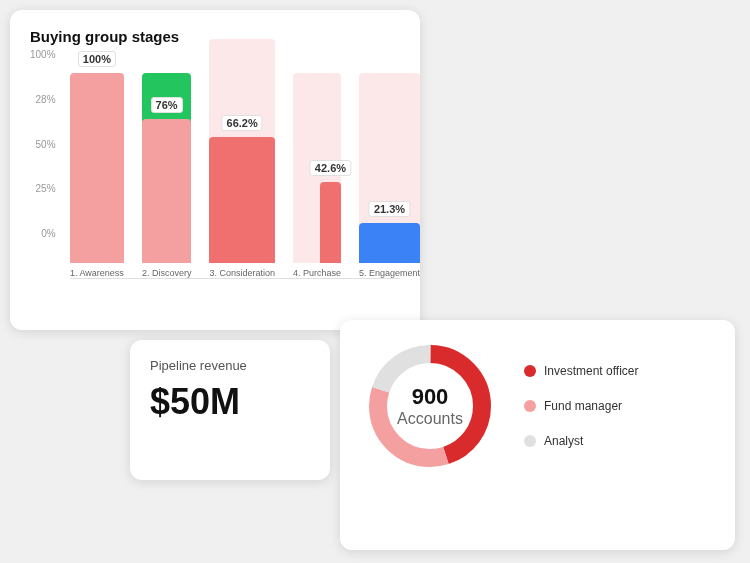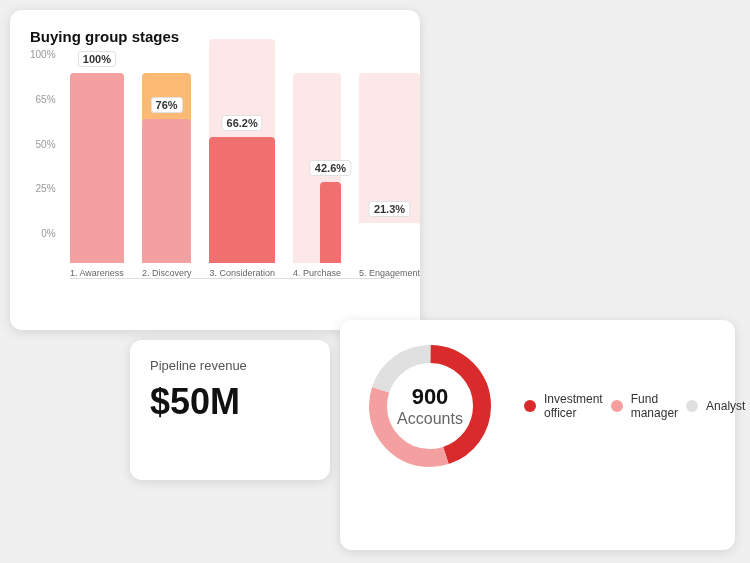--- a/index.html
+++ b/index.html
@@ -169,22 +169,22 @@
     }
 
     .donut-sub {
       font-size: 16px;
       color: #666;
     }
 
     
     .legend {
       display: flex;
-      flex-direction: row;
-      gap: 8px;
+      flex-direction: column;
+      gap: 21px;
     }
 
     .legend-item {
       display: flex;
       align-items: center;
       gap: 8px;
       font-size: 12px;
       color: #333;
     }
 
@@ -197,37 +197,37 @@
   </style>
 </head>
 <body>
 
 <div class="card card-stages">
   <div class="card-title">Buying group stages</div>
   <div class="chart-area">
     <div class="y-axis">
 
     <div class="y-label">100%</div>
-        <div class="y-label">65%</div>
+        <div class="y-label">28%</div>
         <div class="y-label">50%</div>
         <div class="y-label">25%</div>
         <div class="y-label">0%</div>
       </div>
     <div class="bars-container">
 
     <div class="bar-group">
           <div style="width: 100%; height: 190px; background: rgb(252, 232, 232); border-radius: 4px 4px 0px 0px; position: relative; display: flex; flex-direction: column; justify-content: flex-end;">
             <div style="width: 100%; height: 190px; background: rgb(245, 160, 160); border-radius: 4px 4px 0px 0px; position: relative;">
               <div class="bar-label-top" style="position: absolute; top: -22px; left: 50%; transform: translateX(-50%);">100%</div>
             </div>
           </div>
           <div class="bar-x-label">1. Awareness</div>
         </div>
         <div class="bar-group">
-          <div style="width: 100%; height: 190px; background: #fdba74; border-radius: 4px 4px 0px 0px; position: relative; display: flex; flex-direction: column; justify-content: flex-end;">
+          <div style="width: 100%; height: 190px; background: #22c55e; border-radius: 4px 4px 0px 0px; position: relative; display: flex; flex-direction: column; justify-content: flex-end;">
             <div style="width: 100%; height: 144px; background: rgb(245, 160, 160); border-radius: 4px 4px 0px 0px; position: relative;">
               <div class="bar-label-top" style="position: absolute; top: -22px; left: 50%; transform: translateX(-50%);">76%</div>
             </div>
           </div>
           <div class="bar-x-label">2. Discovery</div>
         </div>
         <div class="bar-group">
           <div style="width: 100%; height: 224px; background: rgb(252, 232, 232); border-radius: 4px 4px 0px 0px; position: relative; display: flex; flex-direction: column; justify-content: flex-end;">
             <div style="width: 100%; height: 126px; background: rgb(240, 112, 112); border-radius: 4px 4px 0px 0px; position: relative;">
               <div class="bar-label-top" style="position: absolute; top: -22px; left: 50%; transform: translateX(-50%);">66.2%</div>
@@ -238,21 +238,21 @@
         <div class="bar-group">
           <div style="width: 100%; height: 190px; background: rgb(252, 232, 232); border-radius: 4px 4px 0px 0px; position: relative; display: flex; flex-direction: column; justify-content: flex-end; padding-left: 27px;">
             <div style="width: 100%; height: 81px; background: rgb(240, 112, 112); border-radius: 4px 4px 0px 0px; position: relative;">
               <div class="bar-label-top" style="position: absolute; top: -22px; left: 50%; transform: translateX(-50%);">42.6%</div>
             </div>
           </div>
           <div class="bar-x-label">4. Purchase</div>
         </div>
         <div class="bar-group">
           <div style="width: 100%; height: 190px; background: rgb(252, 232, 232); border-radius: 4px 4px 0px 0px; position: relative; display: flex; flex-direction: column; justify-content: flex-end;">
-            <div style="width: 100%; height: 40px; background: #ffffff; border-radius: 4px 4px 0px 0px; position: relative;">
+            <div style="width: 100%; height: 40px; background: #3b82f6; border-radius: 4px 4px 0px 0px; position: relative;">
               <div class="bar-label-top" style="position: absolute; top: -22px; left: 50%; transform: translateX(-50%);">21.3%</div>
             </div>
           </div>
           <div class="bar-x-label">5. Engagement</div>
         </div>
       </div>
   </div>
 </div>
 
 <div class="card card-pipeline">

